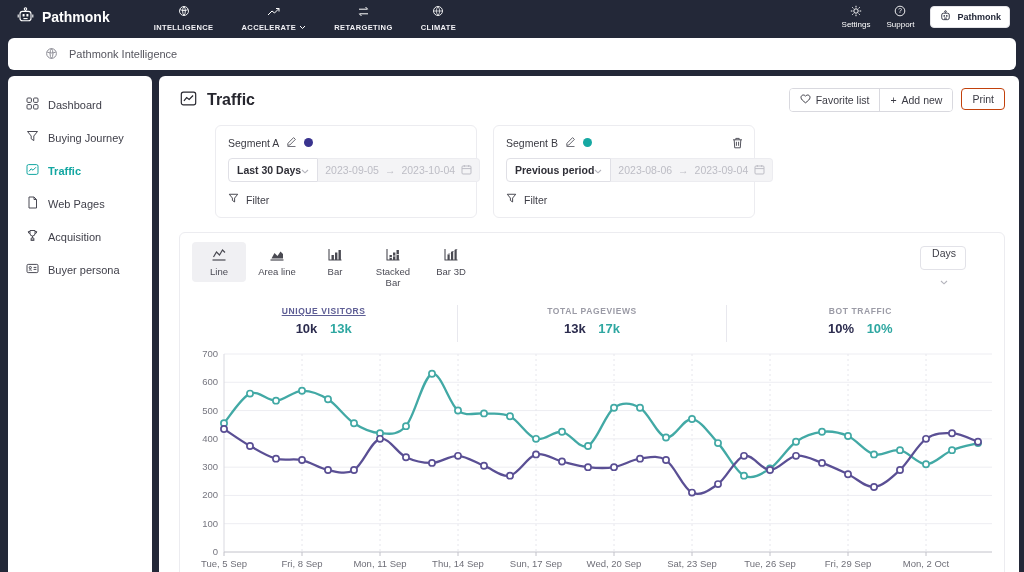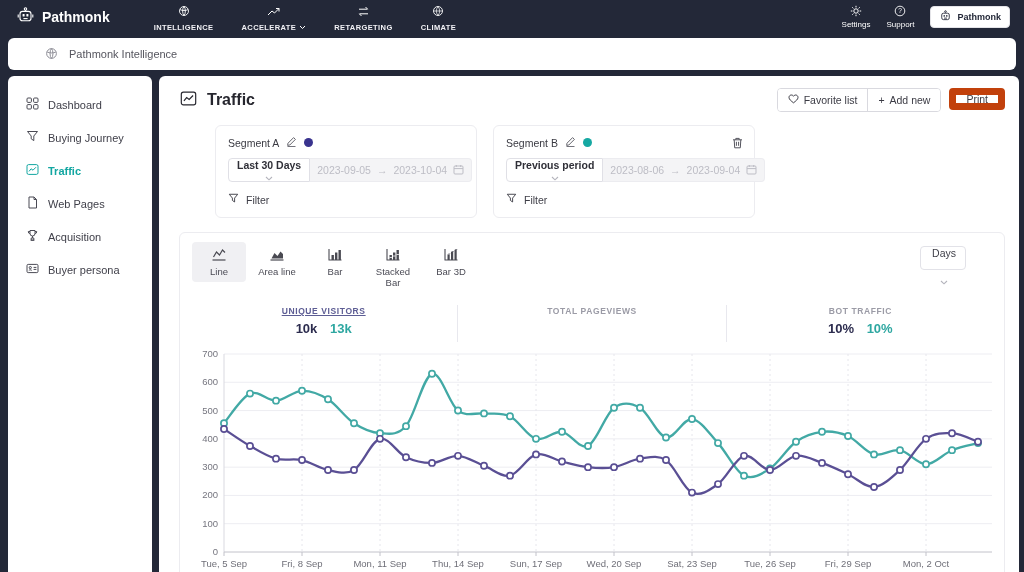--- a/index.html
+++ b/index.html
@@ -28,28 +28,28 @@
   .side-item svg { flex:none; }
   .side-item.active { color:#12a6a1; font-weight:bold; }
   .main { flex:1; background:#fff; border-radius:6px 6px 0 0; padding:12px 14px 0 20px; }
   
   .header-row { display:flex; align-items:center; }
   .page-title { display:flex; align-items:center; gap:9px; font-size:16px; font-weight:bold; color:#26262e; }
   .actions { margin-left:auto; display:flex; gap:8px; font-size:10.5px; color:#3b3b44; }
   .btn-group { display:flex; border:1px solid #d9d9df; border-radius:4px; overflow:hidden; background:#fff; }
   .btn { height:22px; display:flex; align-items:center; gap:5px; padding:0 10px; background:#fff; cursor:pointer; white-space:nowrap; }
   .btn + .btn { border-left:1px solid #d9d9df; }
-  .btn.single { border:7px solid #c2410c; border-radius:4px; }
+  .btn.single { border:1px solid #c2410c; border-radius:4px; }
   
   .segments-row { display:flex; gap:16px; margin-top:13px;padding-left:36px; }
   .segment-card { width:262px; border:1px solid #ececf0; border-radius:6px; padding:10px 12px 11px; position:relative; background:#fff; }
   .seg-head { display:flex; align-items:center; gap:7px; font-size:10.5px; color:#3a3a42; }
   .seg-dot { width:9px; height:9px; border-radius:50%; }
   .seg-controls { display:flex; margin-top:9px; height:24px; }
-  .seg-select { display:flex; align-items:center; padding:0 8px; border:1px solid #e0e0e6; border-radius:4px 0 0 4px; font-size:10.5px; font-weight:bold; color:#2f2f37; background:#fff; cursor:pointer; white-space:nowrap;flex-direction:column; }
+  .seg-select { display:flex; align-items:center; padding:0 8px; border:1px solid #e0e0e6; border-radius:4px 0 0 4px; font-size:10.5px; font-weight:bold; color:#2f2f37; background:#fff; cursor:pointer; white-space:nowrap; }
   .seg-dates { flex:1; display:flex; align-items:center; gap:6px; background:#f4f4f6; border:1px solid #ececf0; border-left:none; border-radius:0 4px 4px 0; padding:0 7px; font-size:10.5px; color:#bdbdc5; cursor:pointer; white-space:nowrap; }
   .seg-dates .cal { margin-left:auto; }
   .seg-filter { margin-top:11px; display:flex; align-items:center; gap:7px; font-size:10.5px; color:#3e3e47; cursor:pointer; width:max-content; }
   .trash-btn { position:absolute; right:11px; top:9px; cursor:pointer; }
   
   .chart-card { margin-top:14px; border:1px solid #ececf0; border-radius:6px; padding:9px 10px 2px; background:#fff; }
   .tabs-row { display:flex; align-items:flex-start; gap:4px; padding:0 2px; }
   .tab { width:54px; display:flex; flex-direction:column; align-items:center; gap:3px; padding:6px 2px 5px; font-size:9.5px; color:#4b4b55; border-radius:4px; cursor:pointer; text-align:center; }
   .tab.active { background:#f0f0f3; }
   .interval-select { margin-left:auto; display:flex; align-items:center; gap:16px; border:1px solid #e2e2e8; border-radius:4px; height:24px; padding:0 9px 0 11px; font-size:10.5px; color:#3e3e47; cursor:pointer; margin-top:4px; margin-right:26px;flex-direction:column; }
@@ -437,20 +437,24 @@
       <div class="metrics-row">
         <div class="metric active">
           <div class="metric-label">UNIQUE VISITORS</div>
           <div class="metric-vals">
             <span class="val-a">10k</span>
             <span class="val-b">13k</span>
           </div>
         </div>
         <div class="metric">
           <div class="metric-label">TOTAL PAGEVIEWS</div>
+          <div class="metric-vals">
+            <span class="val-a">13k</span>
+            <span class="val-b">17k</span>
+          </div>
         </div>
         <div class="metric">
           <div class="metric-label">BOT TRAFFIC</div>
           <div class="metric-vals">
             <span class="val-a">10%</span>
             <span class="val-b">10%</span>
           </div>
         </div>
       </div>
 

